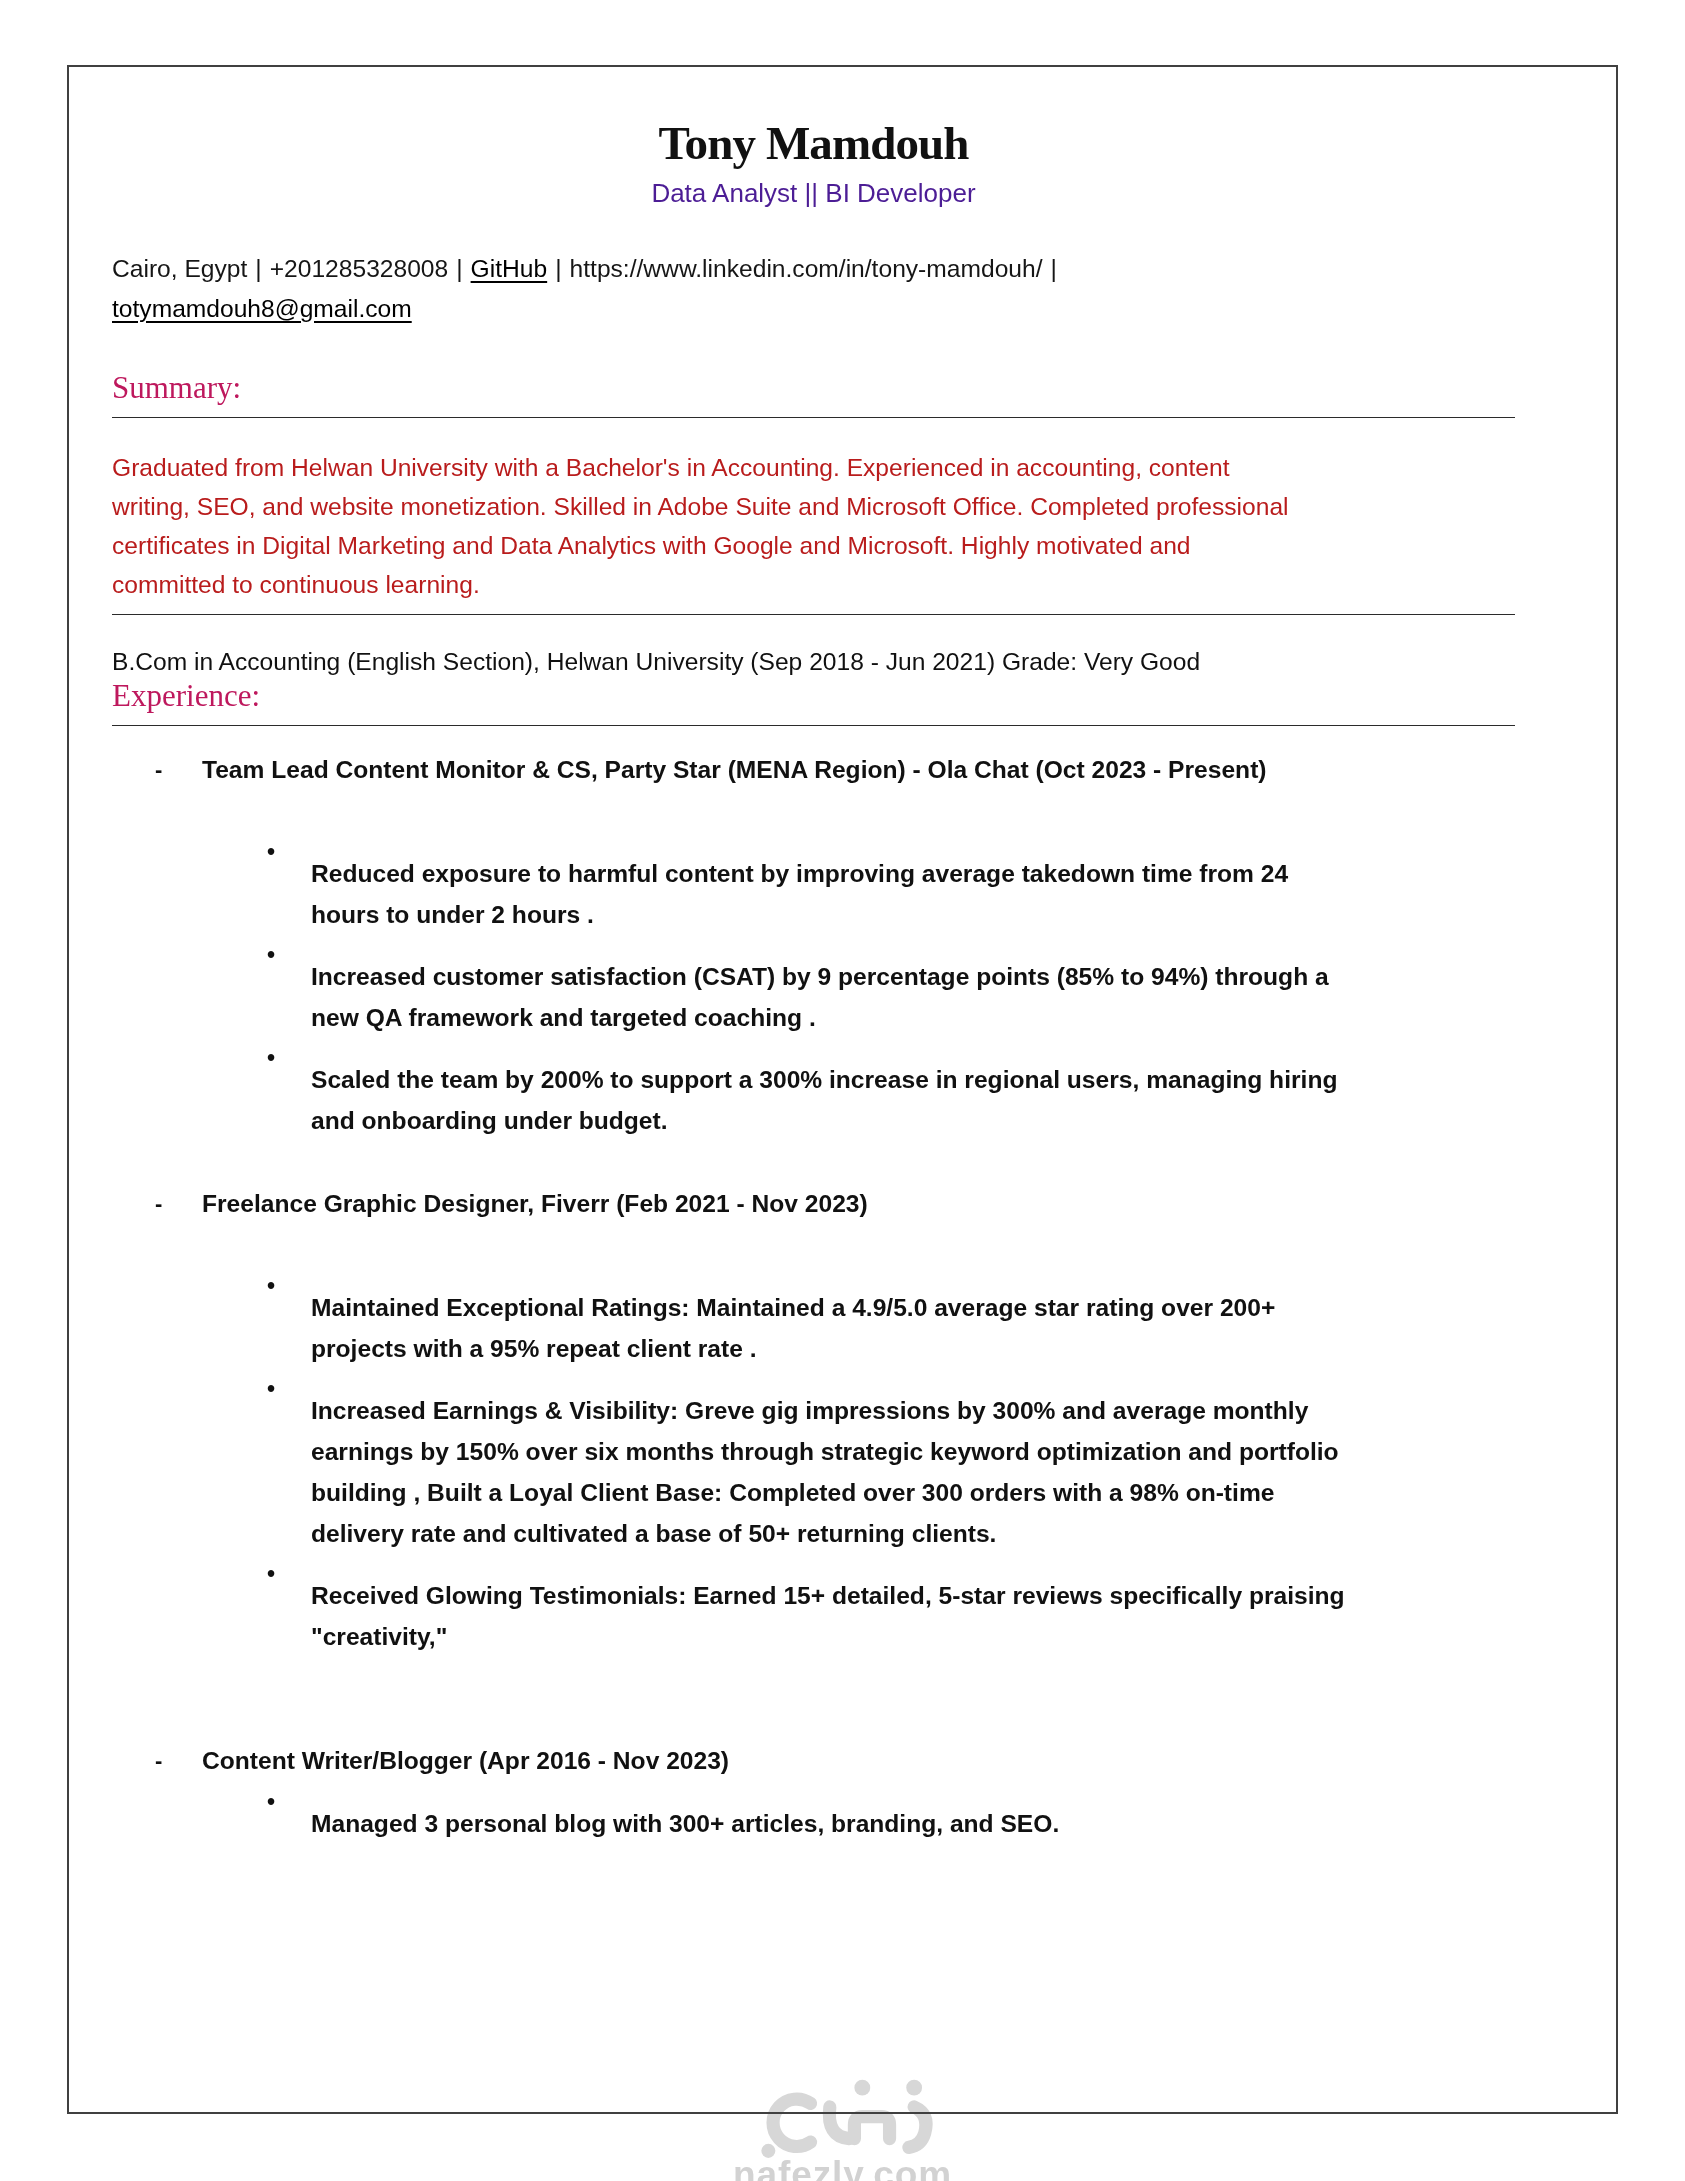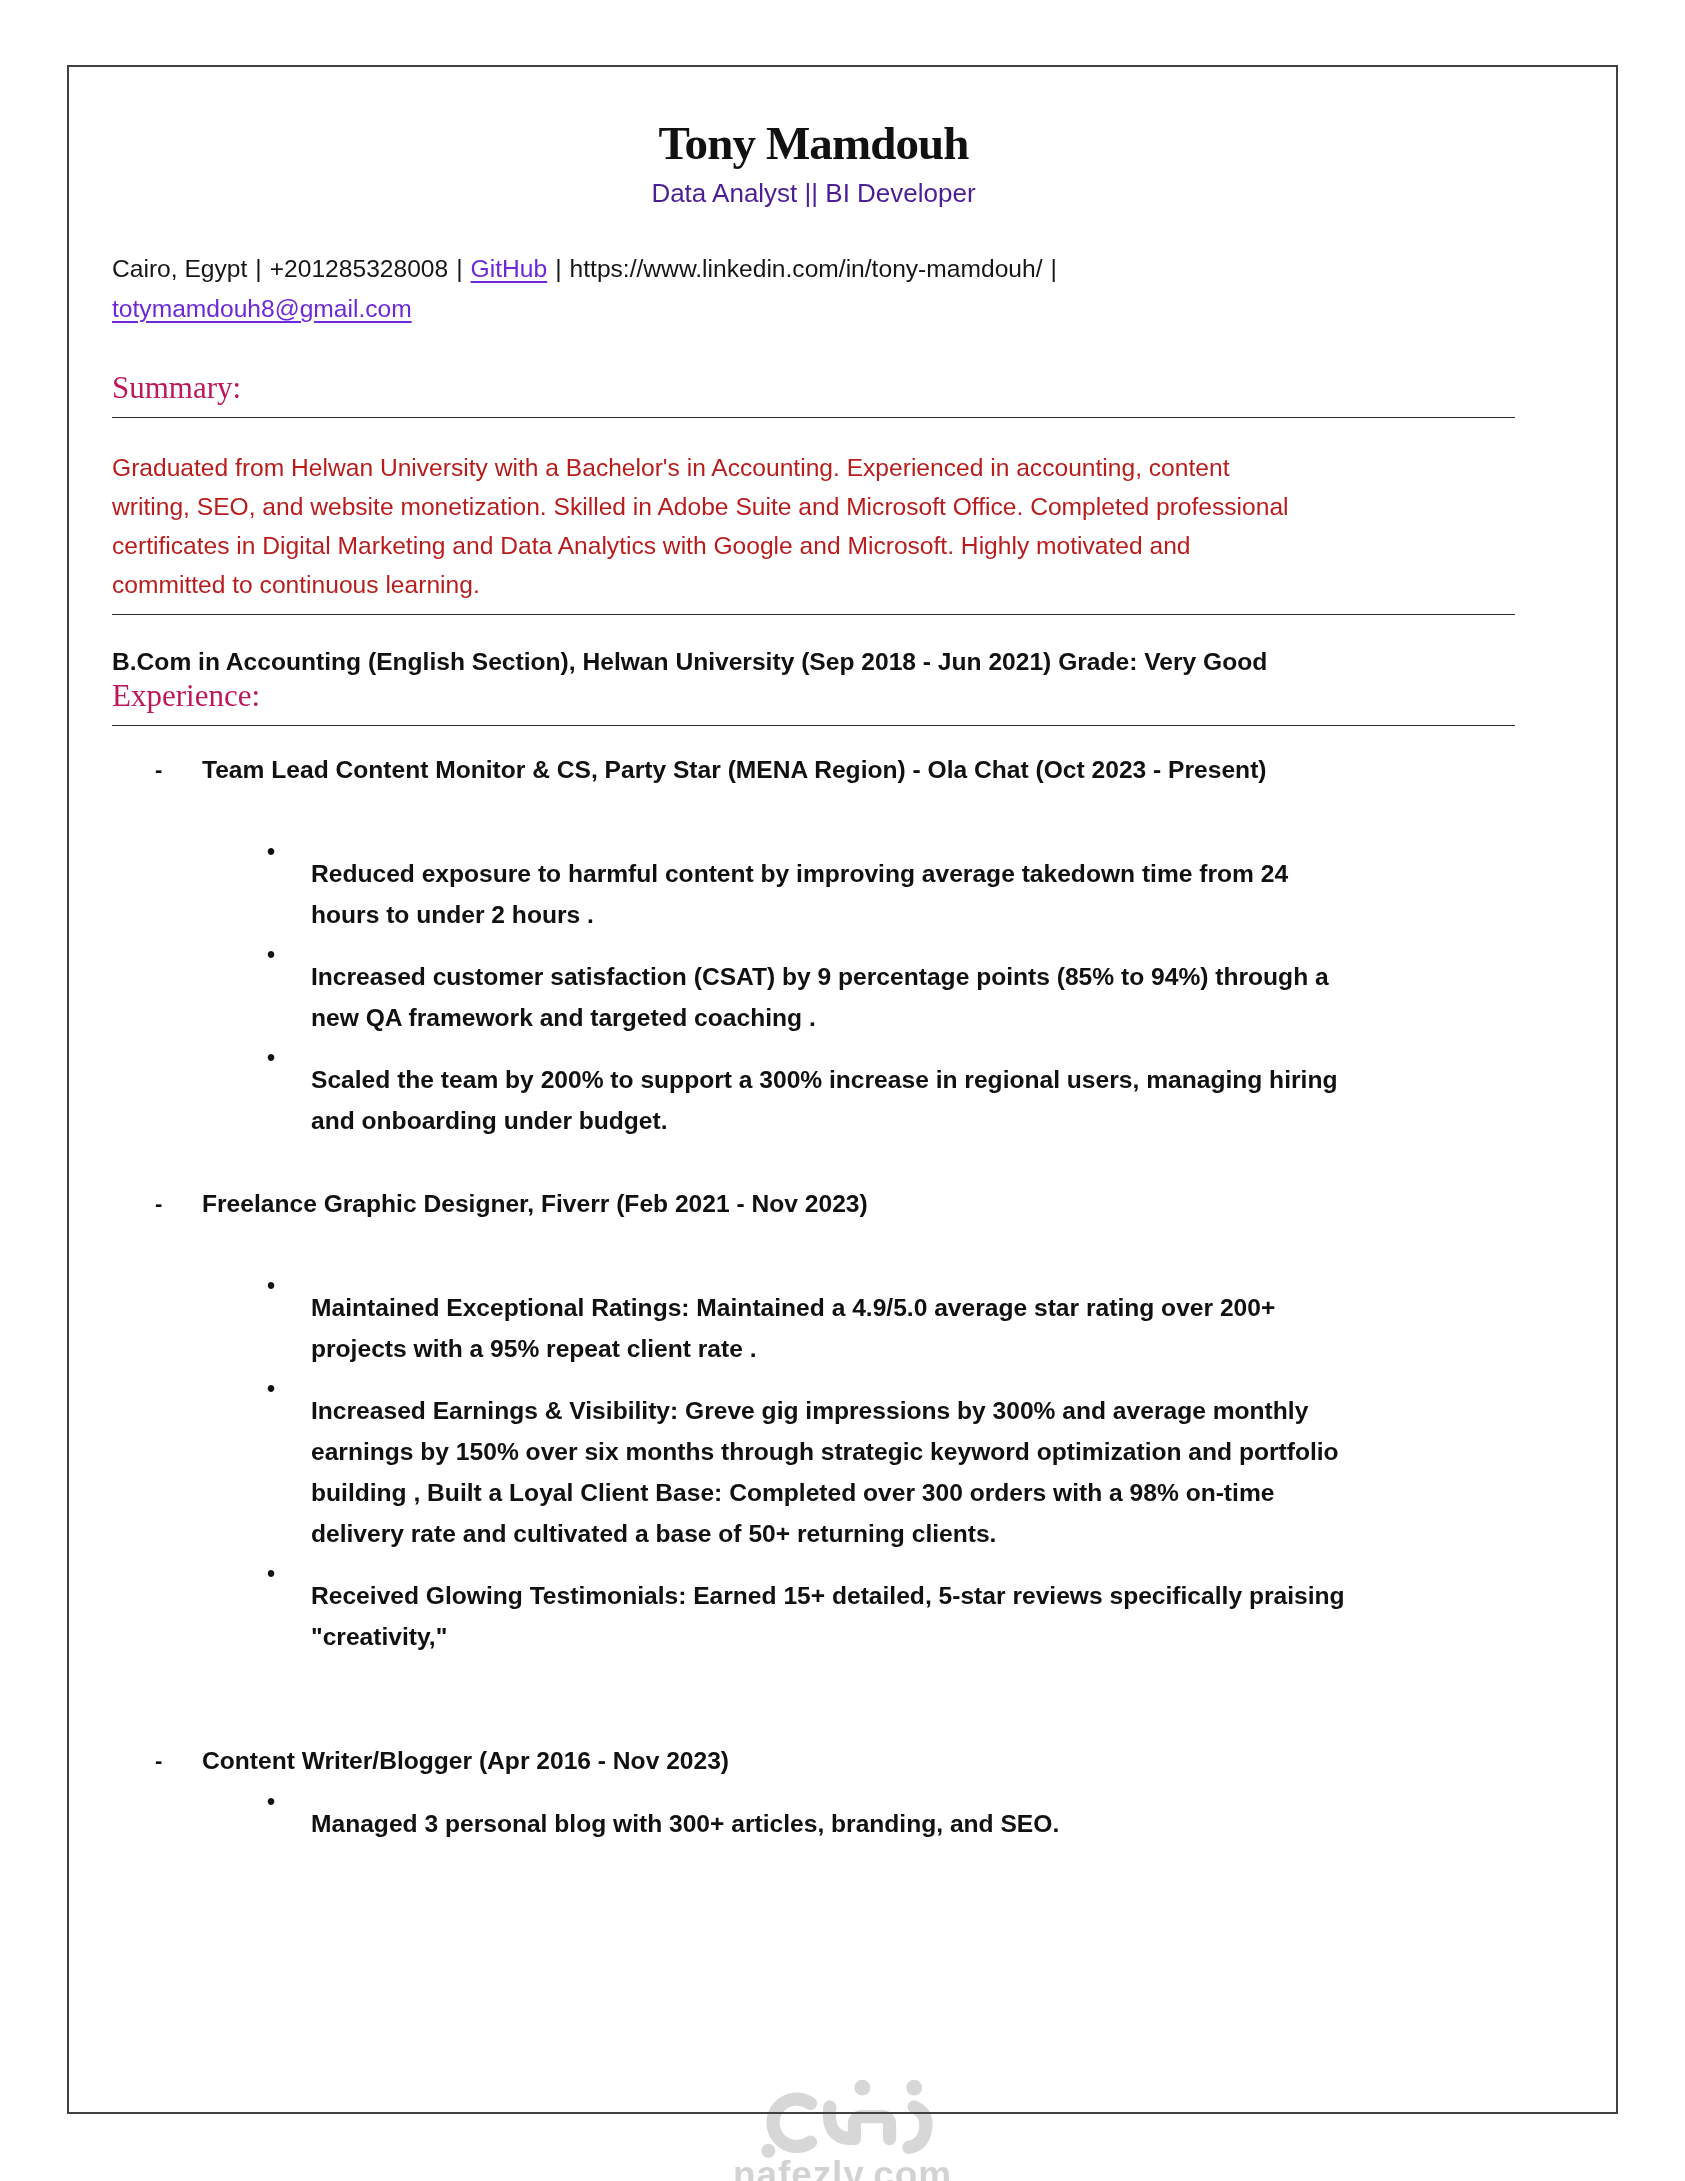--- a/index.html
+++ b/index.html
@@ -62,21 +62,21 @@
 
   
   .contact {
     margin: 40px 0 0 0;
     font-size: 24.6px;
     line-height: 40px;
     color: #161616;
   }
   .contact .sep { padding: 0 8px; }
   .tlink {
-    color: #6d28d9;
+    color: #000000;
     text-decoration: underline;
     text-underline-offset: 4.4px;
     text-decoration-thickness: 1.8px;
     cursor: pointer;
   }
 
   
   h2.section {
     margin: 0;
     font-family: "Liberation Serif", serif;
@@ -98,21 +98,21 @@
     margin: 30px 0 0 0;
     font-size: 24.6px;
     line-height: 39px;
     white-space: pre-line;
     color: #b91c1c;
   }
   .degree {
     margin: 32px 0 0 0;
     font-size: 24.6px;
     line-height: 30px;
-    font-weight: 700;
+    font-weight: 400;
     color: #111;
   }
 
   
   .job { margin-top: 28px; }
   .job + .job { margin-top: 47px; }
   .job.compact { margin-top: 88px; }
   .job-title {
     display: flex;
     align-items: flex-start;

